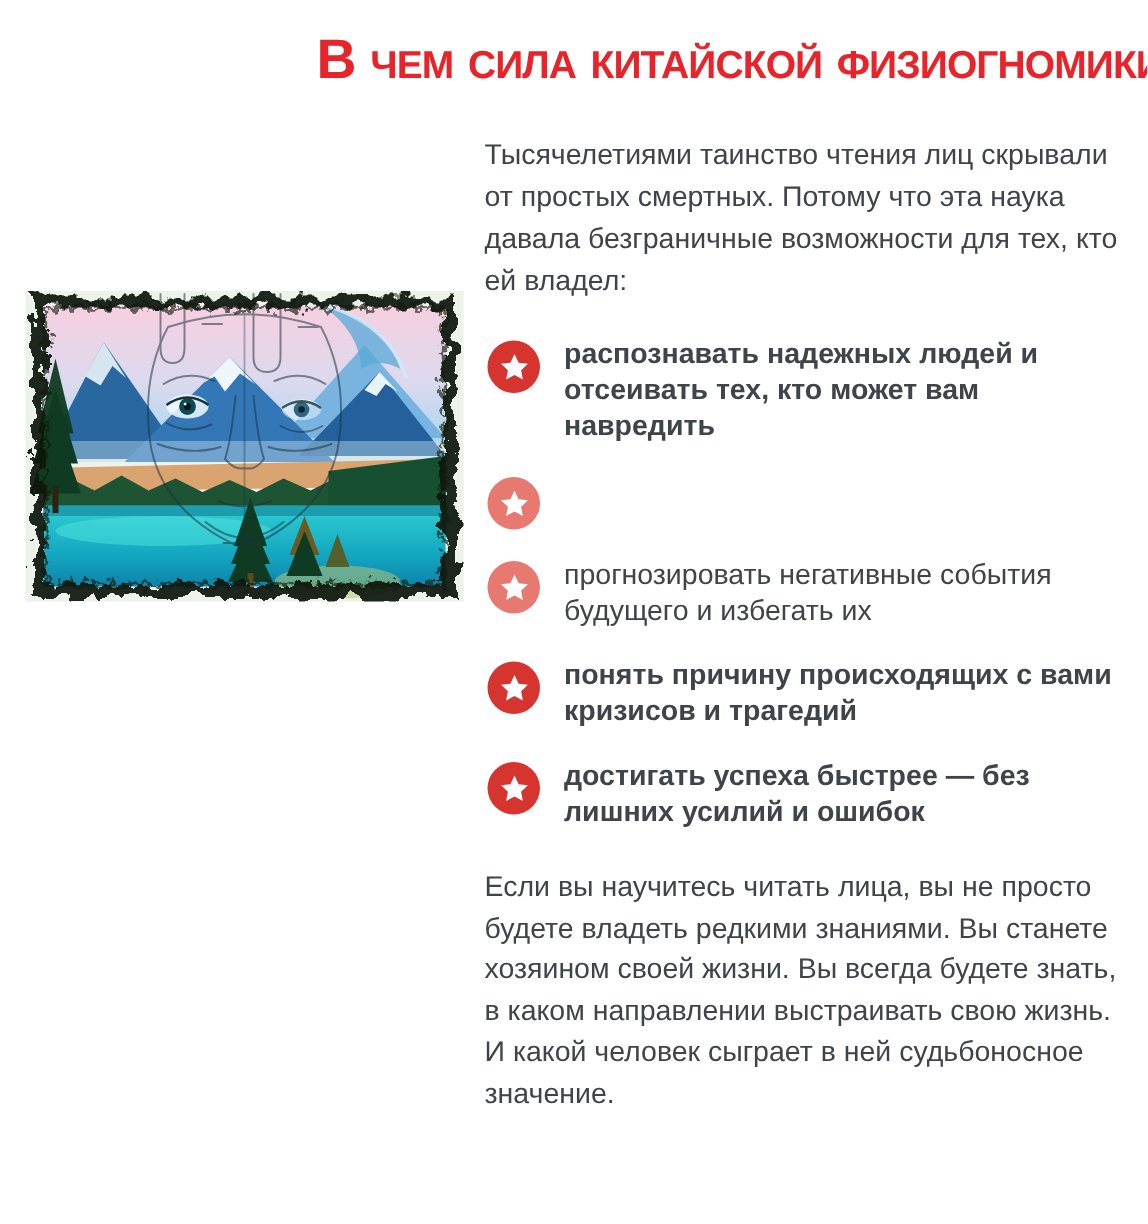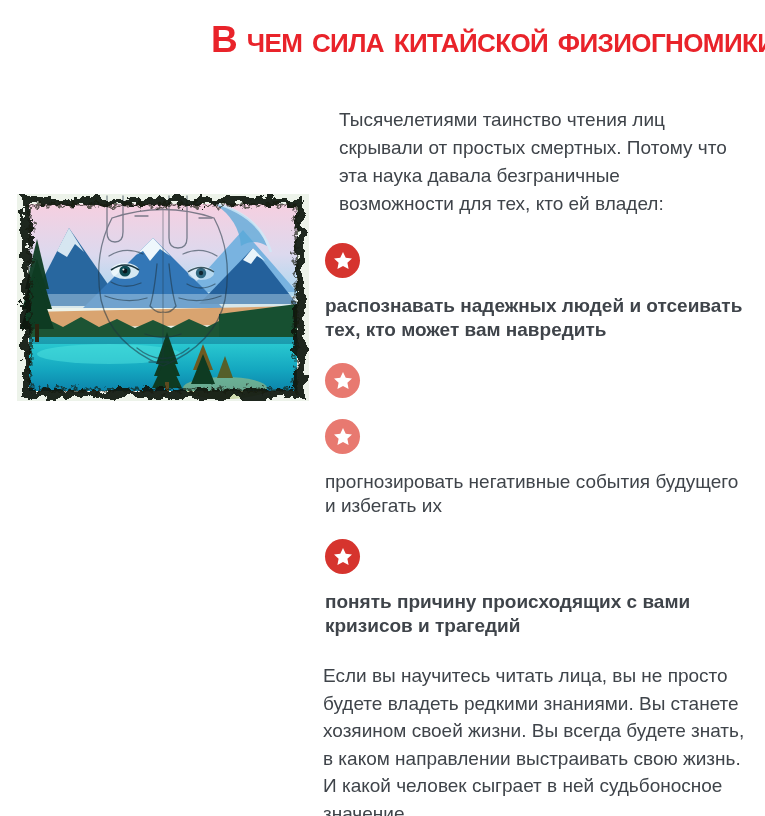--- a/index.html
+++ b/index.html
@@ -21,26 +21,26 @@
 
   
   .photo-frame{
     position:absolute;left:17px;top:194px;width:292px;height:207px;
     background:#edf3ea;
   }
   .photo-frame svg{display:block;width:292px;height:207px;}
 
   
   .content{position:absolute;left:323px;top:90px;width:430px;}
-  .intro{margin:16px;font-size:19px;line-height:28px;}
+  .intro{margin:0;font-size:19px;line-height:28px;}
   .benefits{
     list-style:none;margin:23px 0 0 2px;padding:0;
     display:flex;flex-direction:column;gap:19px;
   }
-  .benefit{display:flex;align-items:flex-start;gap:16px;font-size:19px;line-height:24px;flex-direction:column;}
+  .benefit{display:flex;align-items:flex-start;gap:16px;font-size:19px;line-height:24px;}
   .benefit.strong{font-weight:700;}
   .star{
     flex:0 0 auto;width:35px;height:35px;border-radius:50%;
     background:#e87970;display:flex;align-items:center;justify-content:center;
     margin-top:2px;
   }
   .benefit.strong .star{background:#d6342e;}
   .star svg{width:22px;height:22px;fill:#ffffff;display:block;}
   .btext{display:block;}
   .outro{margin:24px 0 0;font-size:19px;line-height:27.5px;}
@@ -184,20 +184,28 @@
 
       <li class="benefit strong">
         <span class="star">
           <svg viewBox="0 0 24 24">
               <polygon points="12,2.2 15,8.5 21.8,9.3 16.8,14 18.1,20.8 12,17.4 5.9,20.8 7.2,14 2.2,9.3 9,8.5"></polygon>
             </svg>
         </span>
         <span class="btext">понять причину происходящих с вами кризисов и трагедий</span>
       </li>
 
+      <li class="benefit strong">
+        <span class="star">
+          <svg viewBox="0 0 24 24">
+              <polygon points="12,2.2 15,8.5 21.8,9.3 16.8,14 18.1,20.8 12,17.4 5.9,20.8 7.2,14 2.2,9.3 9,8.5"></polygon>
+            </svg>
+        </span>
+        <span class="btext">достигать успеха быстрее — без лишних усилий и ошибок</span>
+      </li>
 
 
     </ul>
 
     <p class="outro">Если вы научитесь читать лица, вы не просто будете владеть редкими знаниями. Вы станете хозяином своей жизни. Вы всегда будете знать, в каком направлении выстраивать свою жизнь. И какой человек сыграет в ней судьбоносное значение.</p>
 
   </div>
 </div>
 
 </body></html>

